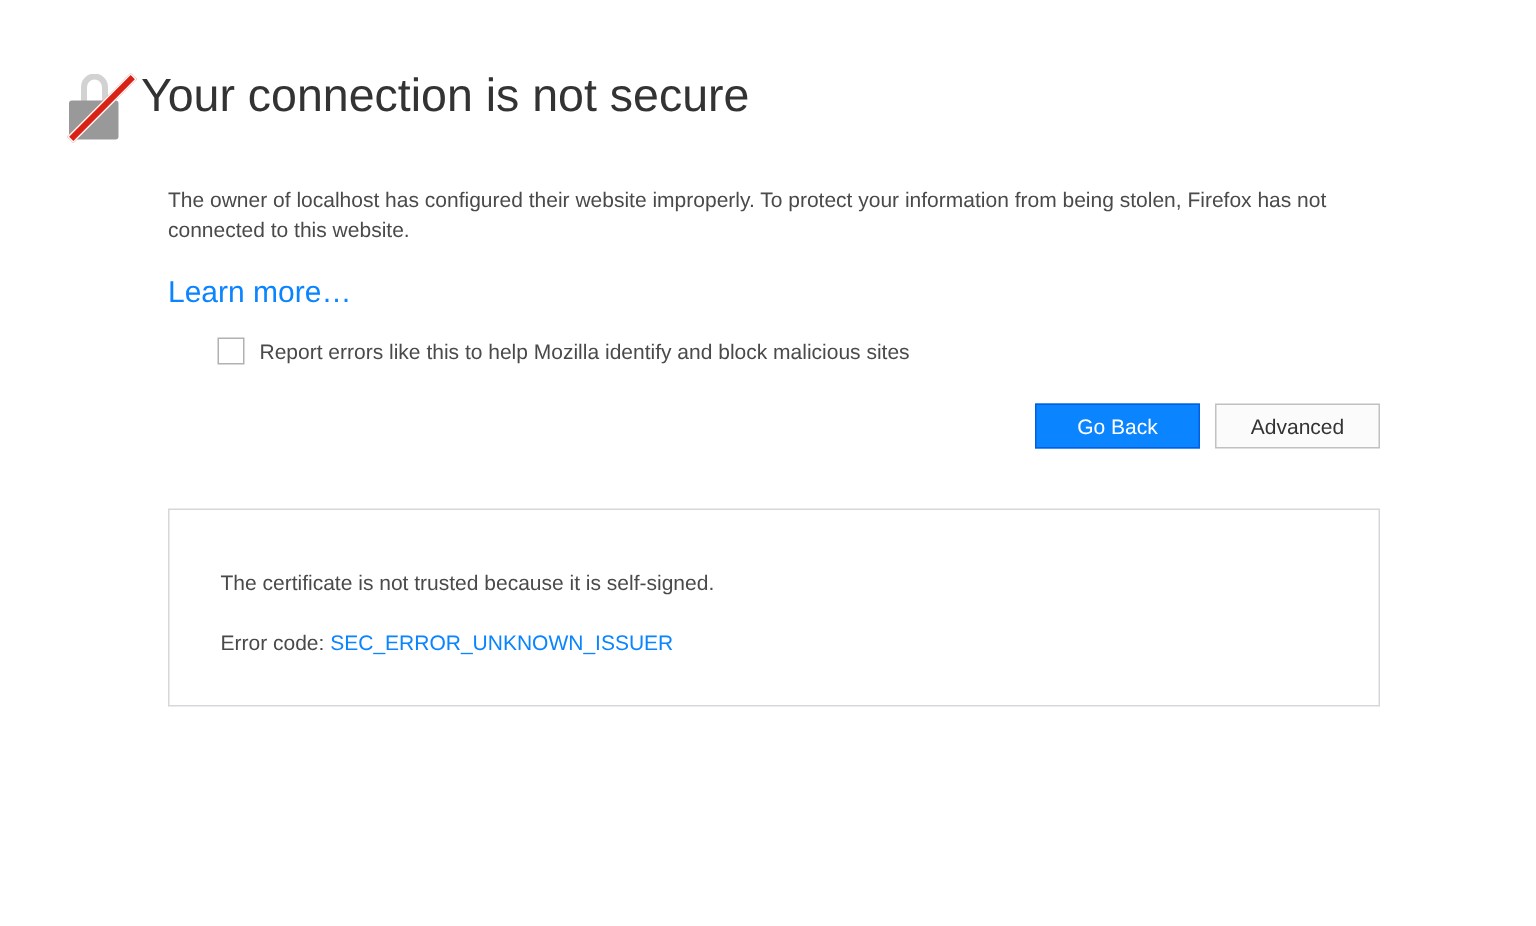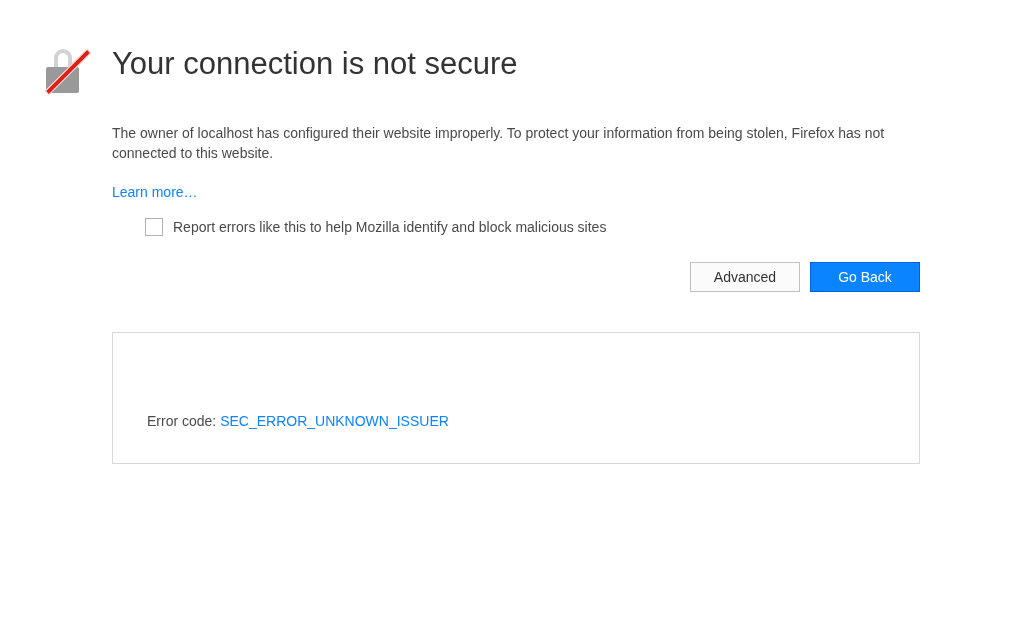--- a/index.html
+++ b/index.html
@@ -15,21 +15,21 @@
       width: 1024px;
       height: 617px;
       overflow: hidden;
     }
     .container {
       padding: 45px 40px 40px 40px;
     }
     .header-row {
       display: flex;
       align-items: flex-start;
-      gap: 28px;
+      gap: 10px;
       margin-bottom: 30px;
     }
     .lock-box {
       position: relative;
       width: 44px;
       height: 44px;
       margin-top: 4px;
       flex: 0 0 auto;
     }
     .lock-shackle {
@@ -75,21 +75,21 @@
       max-width: 808px;
     }
     .description {
       color: #4a4a4a;
       font-size: 14px;
       line-height: 1.45;
       margin-bottom: 20px;
     }
     .learn-more {
       color: #0a84ff;
-      font-size: 14px;
+      font-size: 20px;
       text-decoration: none;
       cursor: pointer;
       display: inline-block;
       margin-bottom: 18px;
     }
     .checkbox-row {
       display: flex;
       align-items: center;
       gap: 10px;
       margin-bottom: 26px;
@@ -185,27 +185,27 @@
     <p class="description">The owner of localhost has configured their website improperly. To protect your information from being stolen, Firefox has not connected to this website.</p>
 
     <a class="learn-more">Learn more…</a>
 
     <div class="checkbox-row">
       <div class="checkbox"></div>
       <span class="checkbox-label">Report errors like this to help Mozilla identify and block malicious sites</span>
     </div>
 
     <div class="button-row">
+      <button class="btn btn-primary">Go Back</button>
       <button class="btn">Advanced</button>
-      <button class="btn btn-primary">Go Back</button>
     </div>
 
     <div class="advanced-panel">
       <p class="panel-text">
-        <br>
+        <span>The certificate is not trusted because it is self-signed.</span><br>
       </p>
       <p class="panel-error">
         <span>Error code: </span><a class="error-code-link">SEC_ERROR_UNKNOWN_ISSUER</a>
       </p>
     </div>
 
   </div>
 </div>
 
 </body></html>

